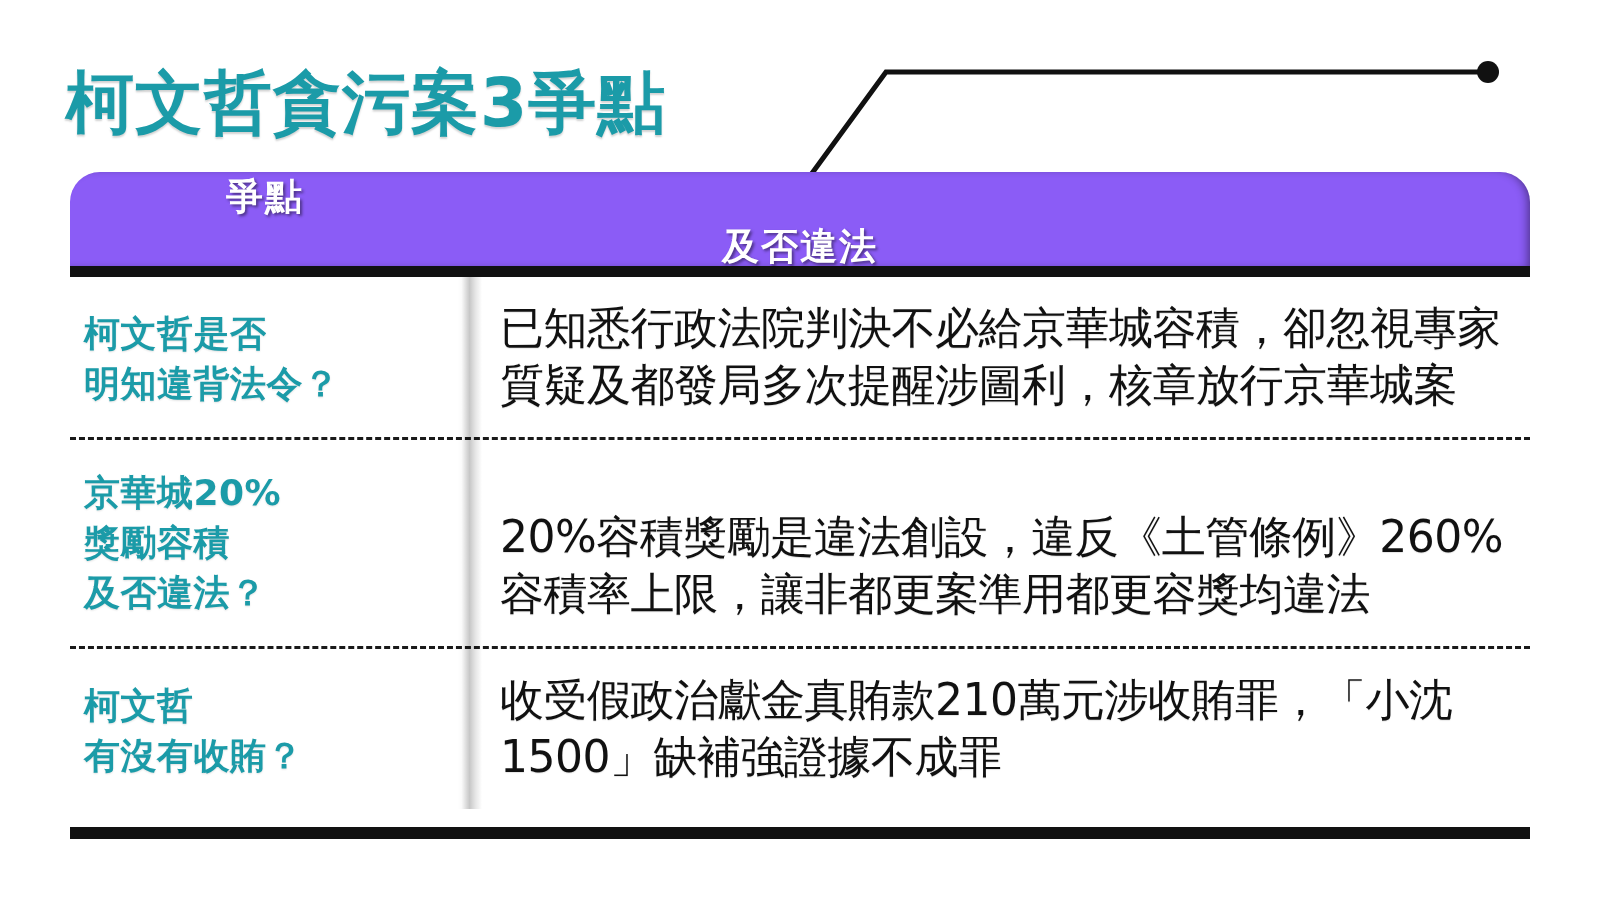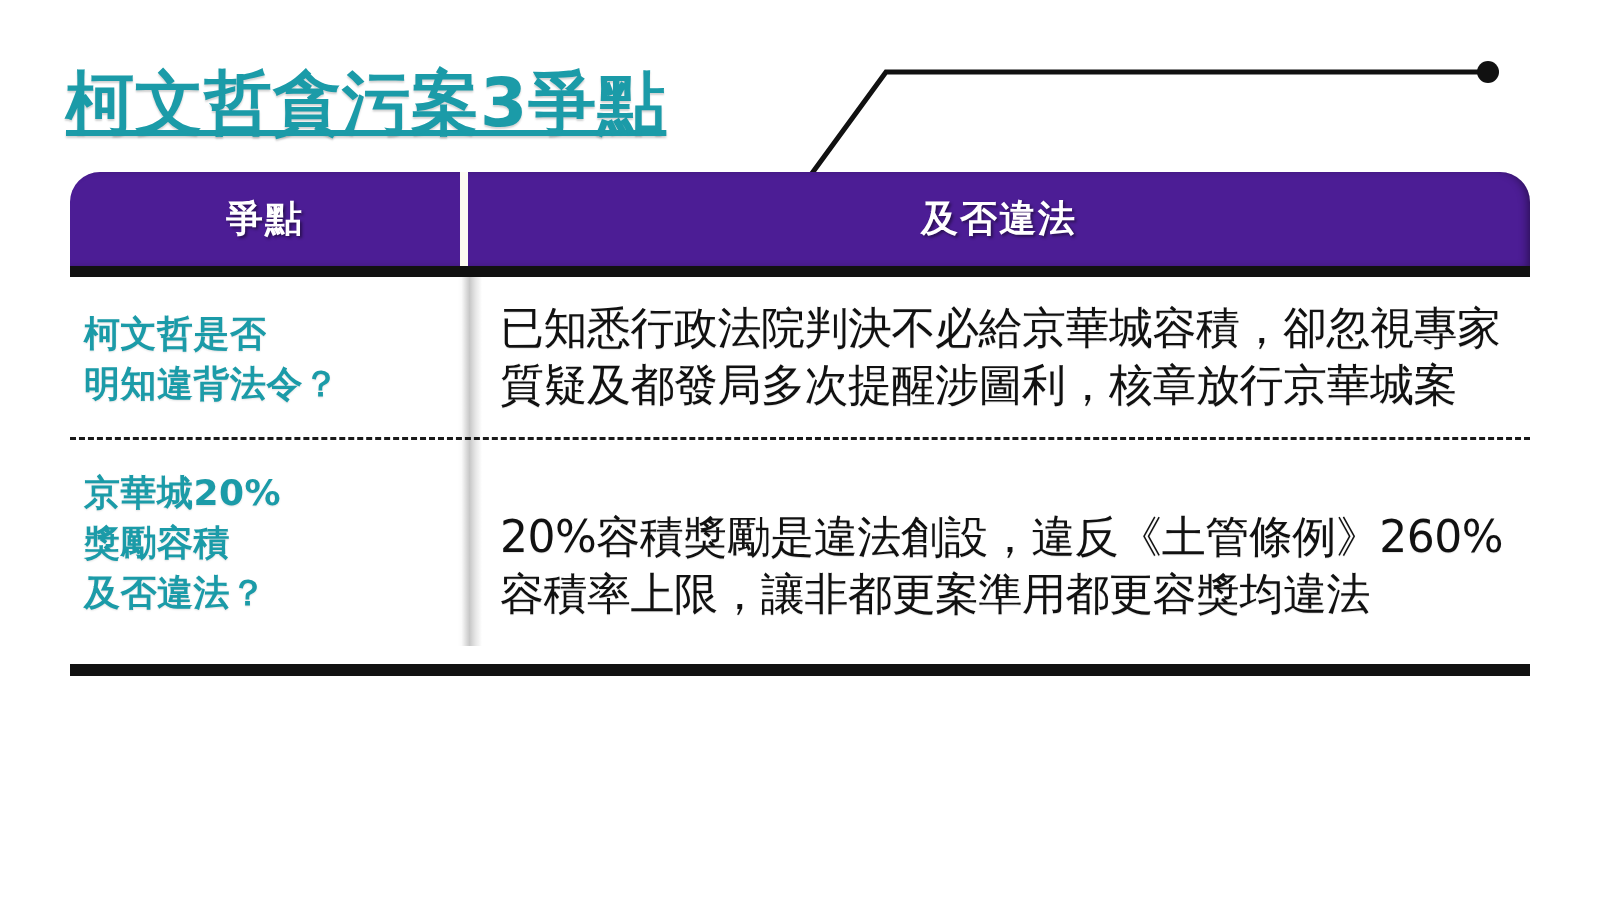--- a/index.html
+++ b/index.html
@@ -21,21 +21,20 @@
     position: absolute;
     left: 66px;
     top: 64px;
     font-size: 68px;
     line-height: 78px;
     font-weight: bold;
     color: #1b9ba8;
     letter-spacing: 1px;
     white-space: nowrap;
     text-shadow: 0 2px 2px rgba(0,0,0,0.18);
-    text-decoration: underline;
   }
 
   
   .connector {
     position: absolute;
     left: 770px;
     top: 50px;
     width: 760px;
     height: 140px;
     pointer-events: none;
@@ -47,23 +46,24 @@
     left: 70px;
     top: 172px;
     width: 1460px;
   }
 
   
   .thead {
     position: relative;
     height: 94px;
     display: flex;
-    background: #4c1d95;
+    background: #8b5cf6;
     border-radius: 30px 30px 0 0;
     box-shadow: inset -6px 0 10px -4px rgba(0,0,0,0.45);
+    flex-direction: column;
   }
   .th {
     display: flex;
     align-items: center;
     justify-content: center;
     color: #ffffff;
     font-size: 37px;
     font-weight: bold;
     letter-spacing: 2px;
     text-shadow: 2px 2px 3px rgba(0,0,0,0.45);
@@ -167,16 +167,20 @@
     <div class="row">
       <div class="cell-issue">柯文哲是否<br>明知違背法令？</div>
       <div class="cell-ruling">已知悉行政法院判決不必給京華城容積，卻忽視專家質疑及都發局多次提醒涉圖利，核章放行京華城案</div>
     </div>
 
     <div class="row">
       <div class="cell-issue">京華城20%<br>獎勵容積<br>及否違法？</div>
       <div class="cell-ruling">20%容積獎勵是違法創設，違反《土管條例》260%容積率上限，讓非都更案準用都更容獎均違法</div>
     </div>
 
+    <div class="row">
+      <div class="cell-issue">柯文哲<br>有沒有收賄？</div>
+      <div class="cell-ruling">收受假政治獻金真賄款210萬元涉收賄罪，「小沈1500」缺補強證據不成罪</div>
+    </div>
   </div>
 
   <div class="tfoot-rule"></div>
 </div>
 
 </body></html>

